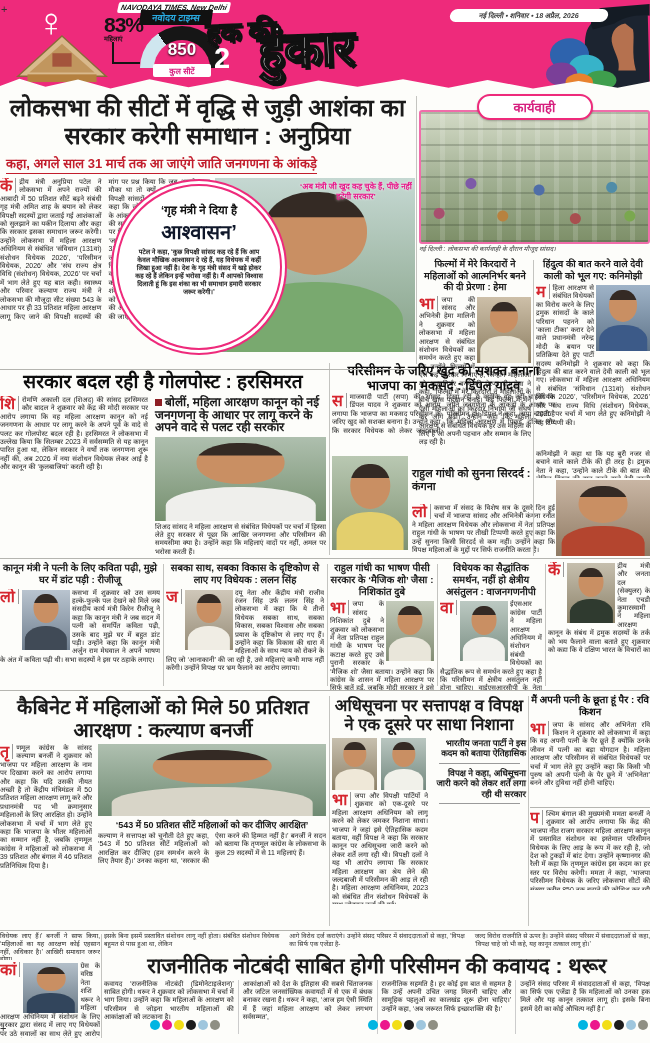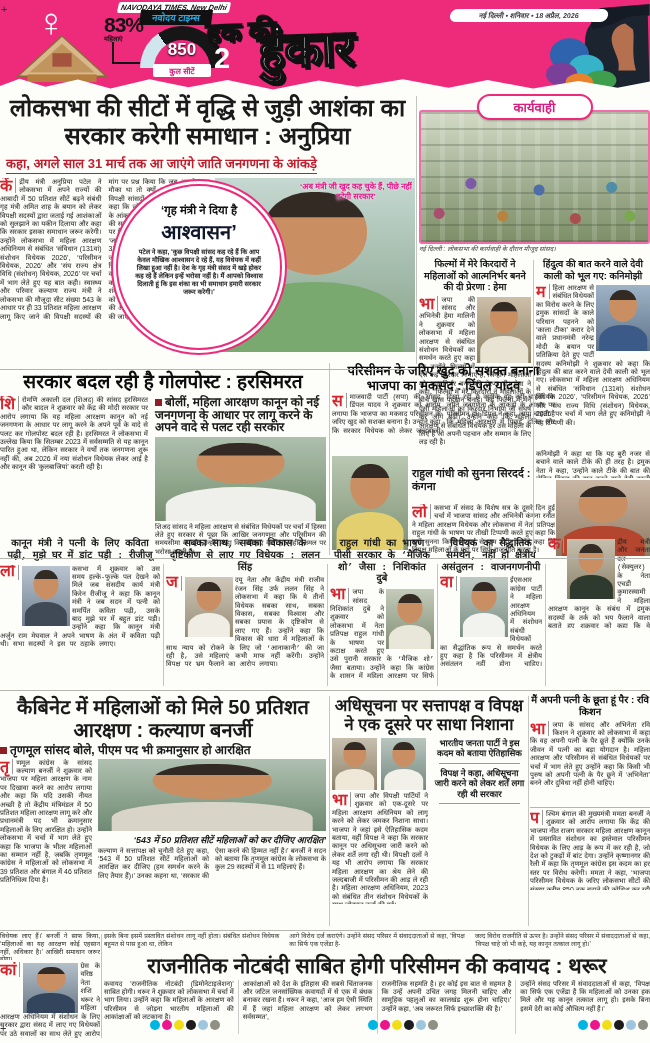--- a/index.html
+++ b/index.html
@@ -111,41 +111,41 @@
   .bullet-head{font-size:12px;line-height:12.5px;font-weight:800;}
   .hs-photo{width:100%;height:84px;margin-top:3px;}
   .story-dimple{left:332px;top:363px;width:223px;height:90px;}
   .story-dimple h3{font-size:13px;line-height:15px;}
   .d-cols{column-count:2;column-gap:6px;height:50px;}
   .story-kangana{left:332px;top:456px;width:223px;height:100px;}
   .dimple-photo{float:left;width:76px;height:94px;margin:0 4px 0 0;}
   .story-kangana h3{text-align:left;font-size:11px;line-height:13px;}
 
   
-  .b3{position:absolute;top:538px;height:126px;font-family:Liberation Mono, monospace;}
+  .b3{position:absolute;top:562px;height:126px;}
   .b3 h3{font-size:9.8px;line-height:11.8px;font-weight:800;text-align:center;margin:0 0 3px;}
   .inset3l{float:left;width:48px;height:60px;margin:1px 2px 1px 0;}
   .inset3r{float:right;width:48px;height:60px;margin:1px 0 1px 2px;}
 
   
   .story-kalyan{left:0;top:694px;width:326px;height:232px;}
   .story-kalyan h2{font-size:20px;line-height:23px;font-weight:800;text-align:center;margin:2px 0;}
   .kb-row{display:flex;gap:6px;margin-top:2px;}
   .kb-left{width:92px;}
   .kb-right{flex:1;}
   .kb-photo{width:100%;height:72px;}
-  .kb-caption{font-size:9px;font-weight:800;text-align:right;margin:2px 0 1px;font-style:italic;}
+  .kb-caption{font-size:9px;font-weight:800;text-align:center;margin:2px 0 1px;}
   .kb-body2{column-count:2;column-gap:6px;height:44px;}
   .story-notif{left:332px;top:694px;width:194px;height:232px;}
   .story-notif h2{font-size:16.5px;line-height:19px;font-weight:800;text-align:center;margin:2px 0 4px;}
   .nt-row{display:flex;gap:5px;}
   .nt-left{width:96px;}
   .nt-photos{display:flex;gap:4px;margin-bottom:2px;}
   .nt-photos .portrait{width:45px;height:52px;}
-  .nt-subs{flex:1;text-align:center;}
+  .nt-subs{flex:1;text-align:right;}
   .nt-sub{font-size:8.6px;line-height:10.4px;font-weight:800;}
   .nt-sep{height:1px;background:#9a9a9a;margin:4px 6px;}
   .story-ravi{left:530px;top:694px;width:120px;height:110px;}
   .story-mamata{left:530px;top:810px;width:120px;height:118px;}
 
   
   .b5-left{left:0;top:932px;width:100px;height:108px;}
   .b5-left-top{font-size:6.4px;line-height:7.8px;height:28px;overflow:hidden;color:#2a2a2a;text-align:justify;}
   .tharoor-photo{float:left;width:55px;height:50px;margin:1px 2px 0 0;}
   .b5-main{left:104px;top:932px;width:546px;height:108px;}
@@ -298,21 +298,20 @@
     </div>
   </div>
   <div class="b3" style="left:548px;width:102px;">
     <div class="txt" style="height:90px;">
       <span class="dropcap">कें</span><span class="inset3l portrait v-kumar"></span><span>द्रीय मंत्री और जनता दल (सेक्युलर) के नेता एचडी कुमारस्वामी ने महिला आरक्षण कानून के संबंध में द्रमुक सदस्यों के तर्क को भय फैलाने वाला बताते हुए शुक्रवार को कहा कि वे दक्षिण भारत के विचारों का प्रतिनिधित्व नहीं करते हैं। लोकसभा में कुमारस्वामी ने आरोप लगाया कि विपक्ष ने पूरे सत्र में भ्रम फैलाने की खास कोशिश की है और अब वह बेनकाब हो चुका है।</span>
     </div>
   </div>
 
   <div class="abs story-kalyan">
     <h2>कैबिनेट में महिलाओं को मिले 50 प्रतिशत आरक्षण : कल्याण बनर्जी</h2>
-    <div class="bullet-head"><span class="sqbullet"></span><span>तृणमूल सांसद बोले, पीएम पद भी क्रमानुसार हो आरक्षित</span></div>
     <div class="kb-row">
       <div class="kb-left txt" style="height:148px;">
         <span class="dropcap">तृ</span><span>णमूल कांग्रेस के सांसद कल्याण बनर्जी ने शुक्रवार को भाजपा पर महिला आरक्षण के नाम पर दिखावा करने का आरोप लगाया और कहा कि यदि उसकी नीयत अच्छी है तो केंद्रीय मंत्रिमंडल में 50 प्रतिशत महिला आरक्षण लागू करे और प्रधानमंत्री पद भी क्रमानुसार महिलाओं के लिए आरक्षित हो। उन्होंने लोकसभा में चर्चा में भाग लेते हुए कहा कि भाजपा के भीतर महिलाओं का सम्मान नहीं है, जबकि तृणमूल कांग्रेस ने महिलाओं को लोकसभा में 39 प्रतिशत और बंगाल में 46 प्रतिशत प्रतिनिधित्व दिया है।</span>
       </div>
       <div class="kb-right">
         <div class="kb-photo portrait v-kalyan"></div>
         <div class="kb-caption">‘543 में 50 प्रतिशत सीटें महिलाओं को कर दीजिए आरक्षित’</div>
         <div class="txt kb-body2">कल्याण ने सत्तापक्ष को चुनौती देते हुए कहा, ‘543 में 50 प्रतिशत सीटें महिलाओं को आरक्षित कर दीजिए (हम समर्थन करने के लिए तैयार हैं)।’ उनका कहना था, ‘सरकार की ऐसा करने की हिम्मत नहीं है।’ बनर्जी ने सदन को बताया कि तृणमूल कांग्रेस के लोकसभा के कुल 29 सदस्यों में से 11 महिलाएं हैं।</div>
       </div>
     </div>

